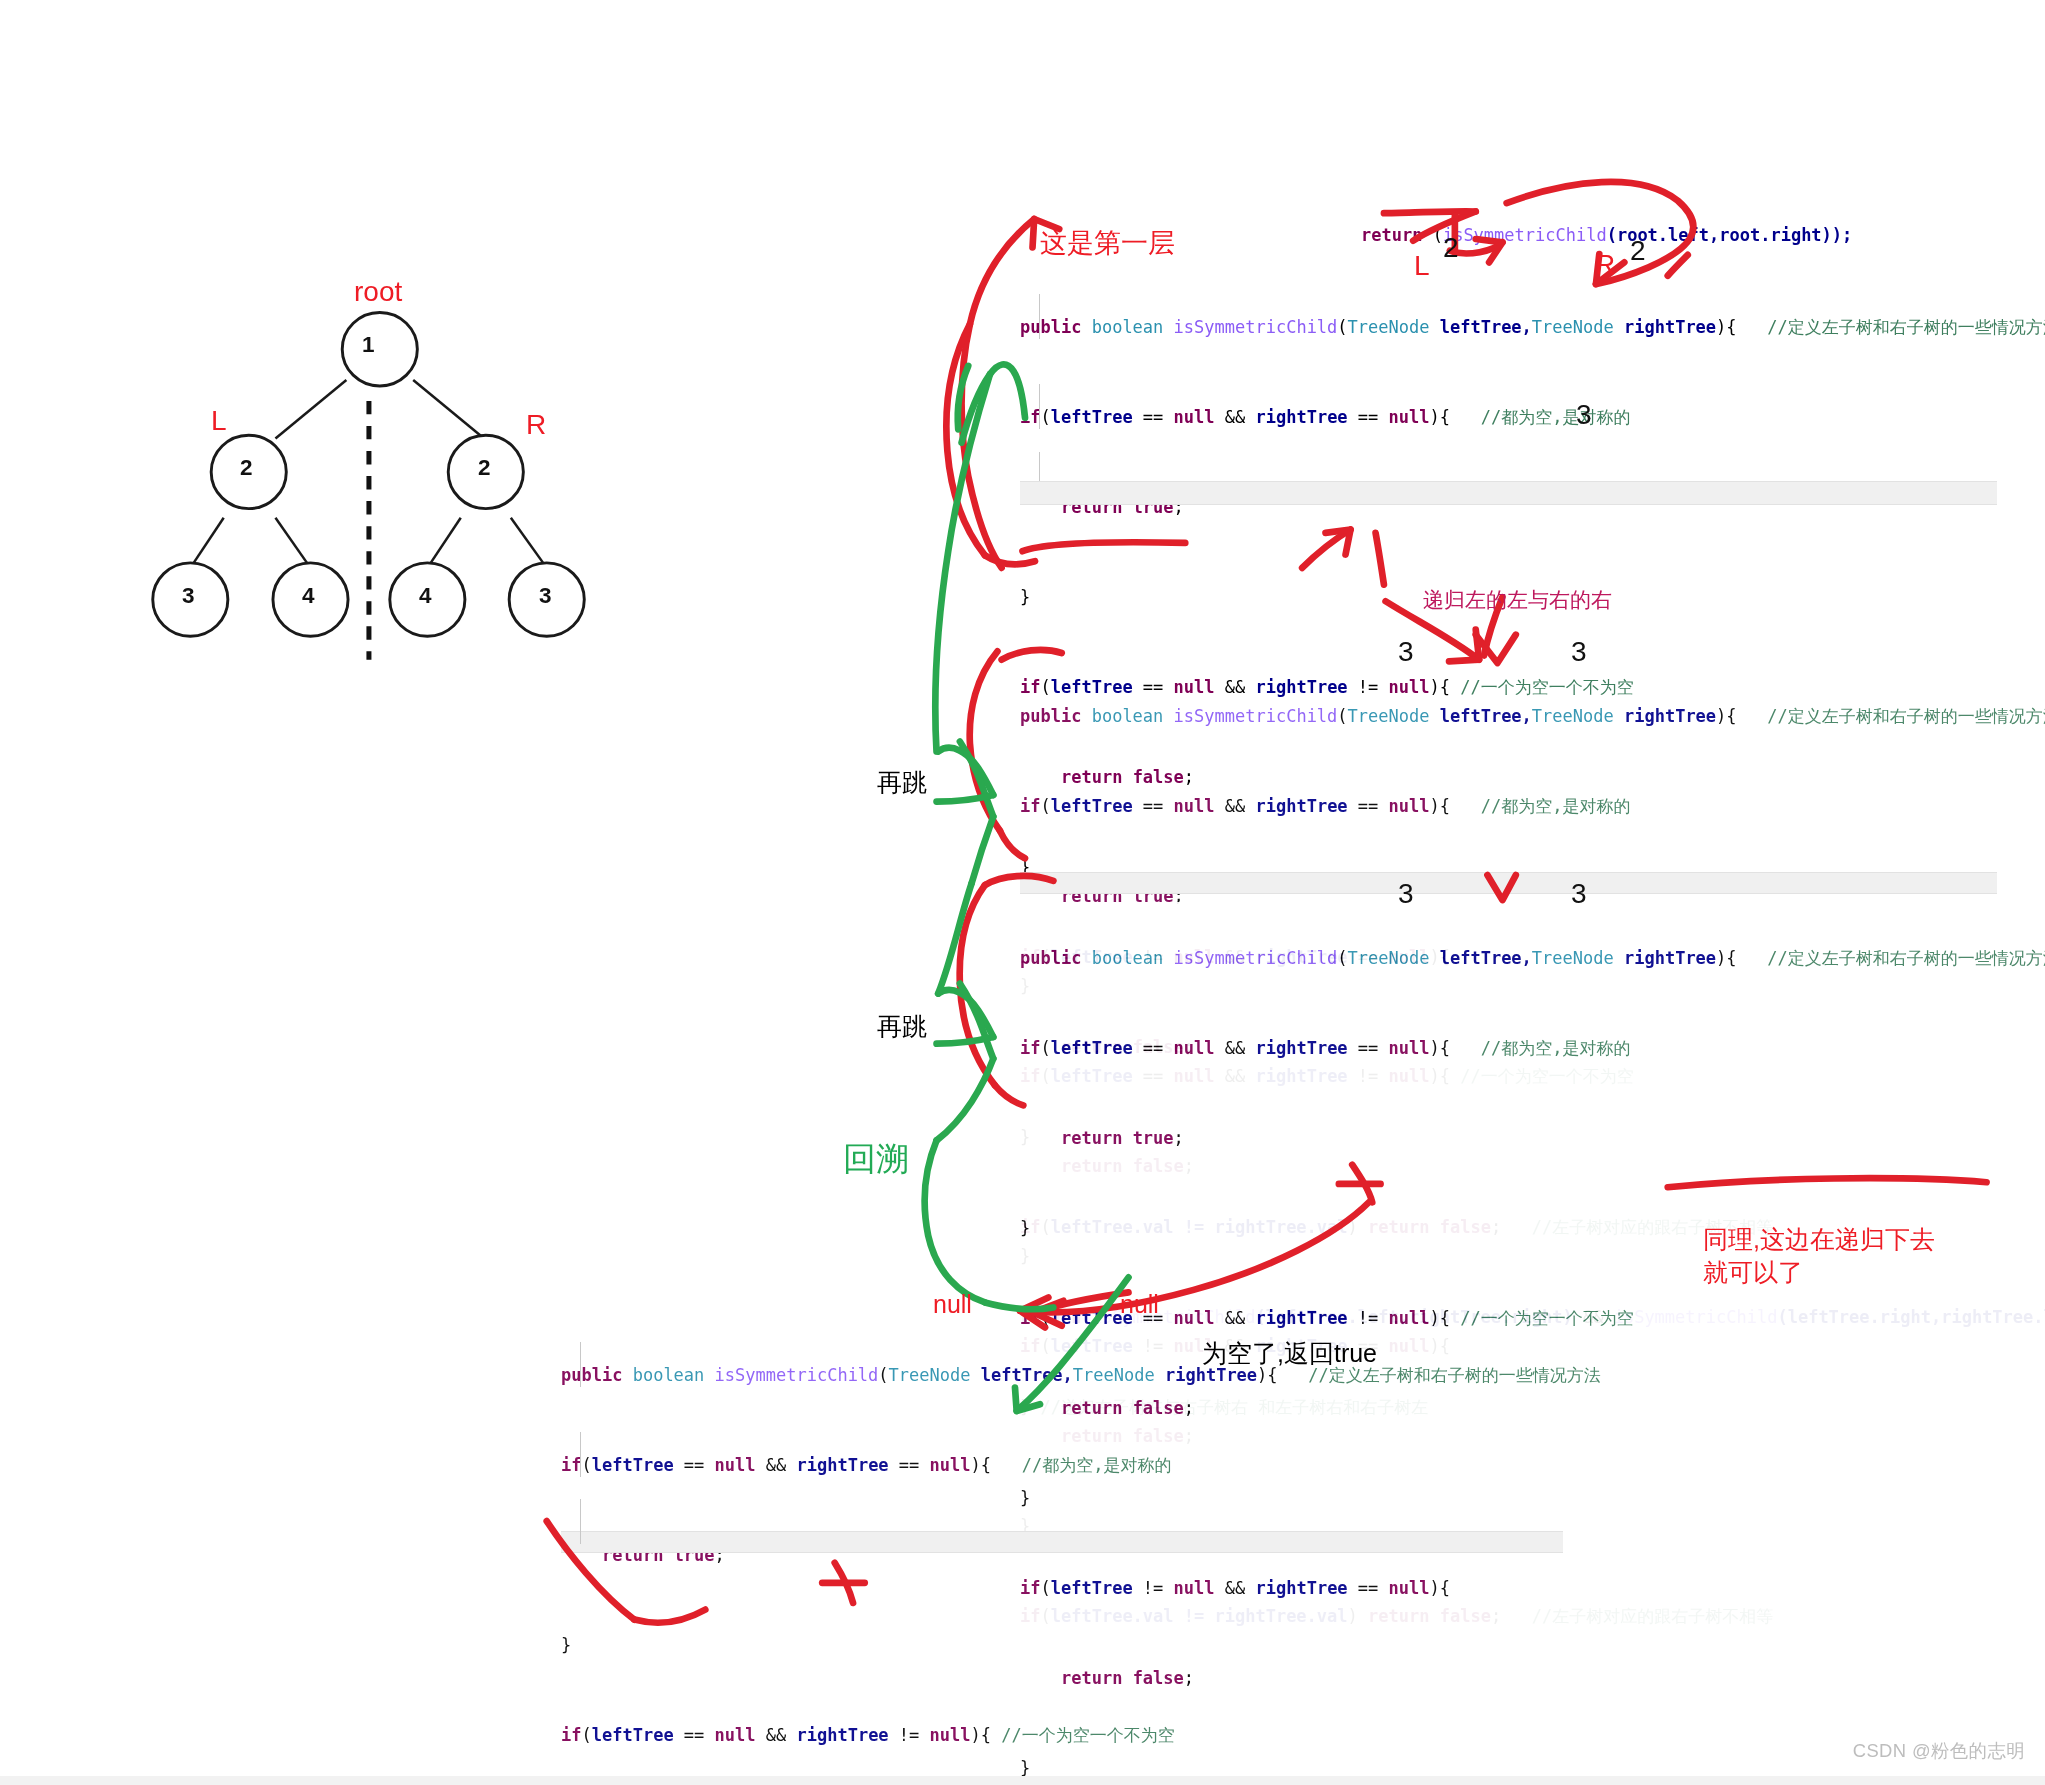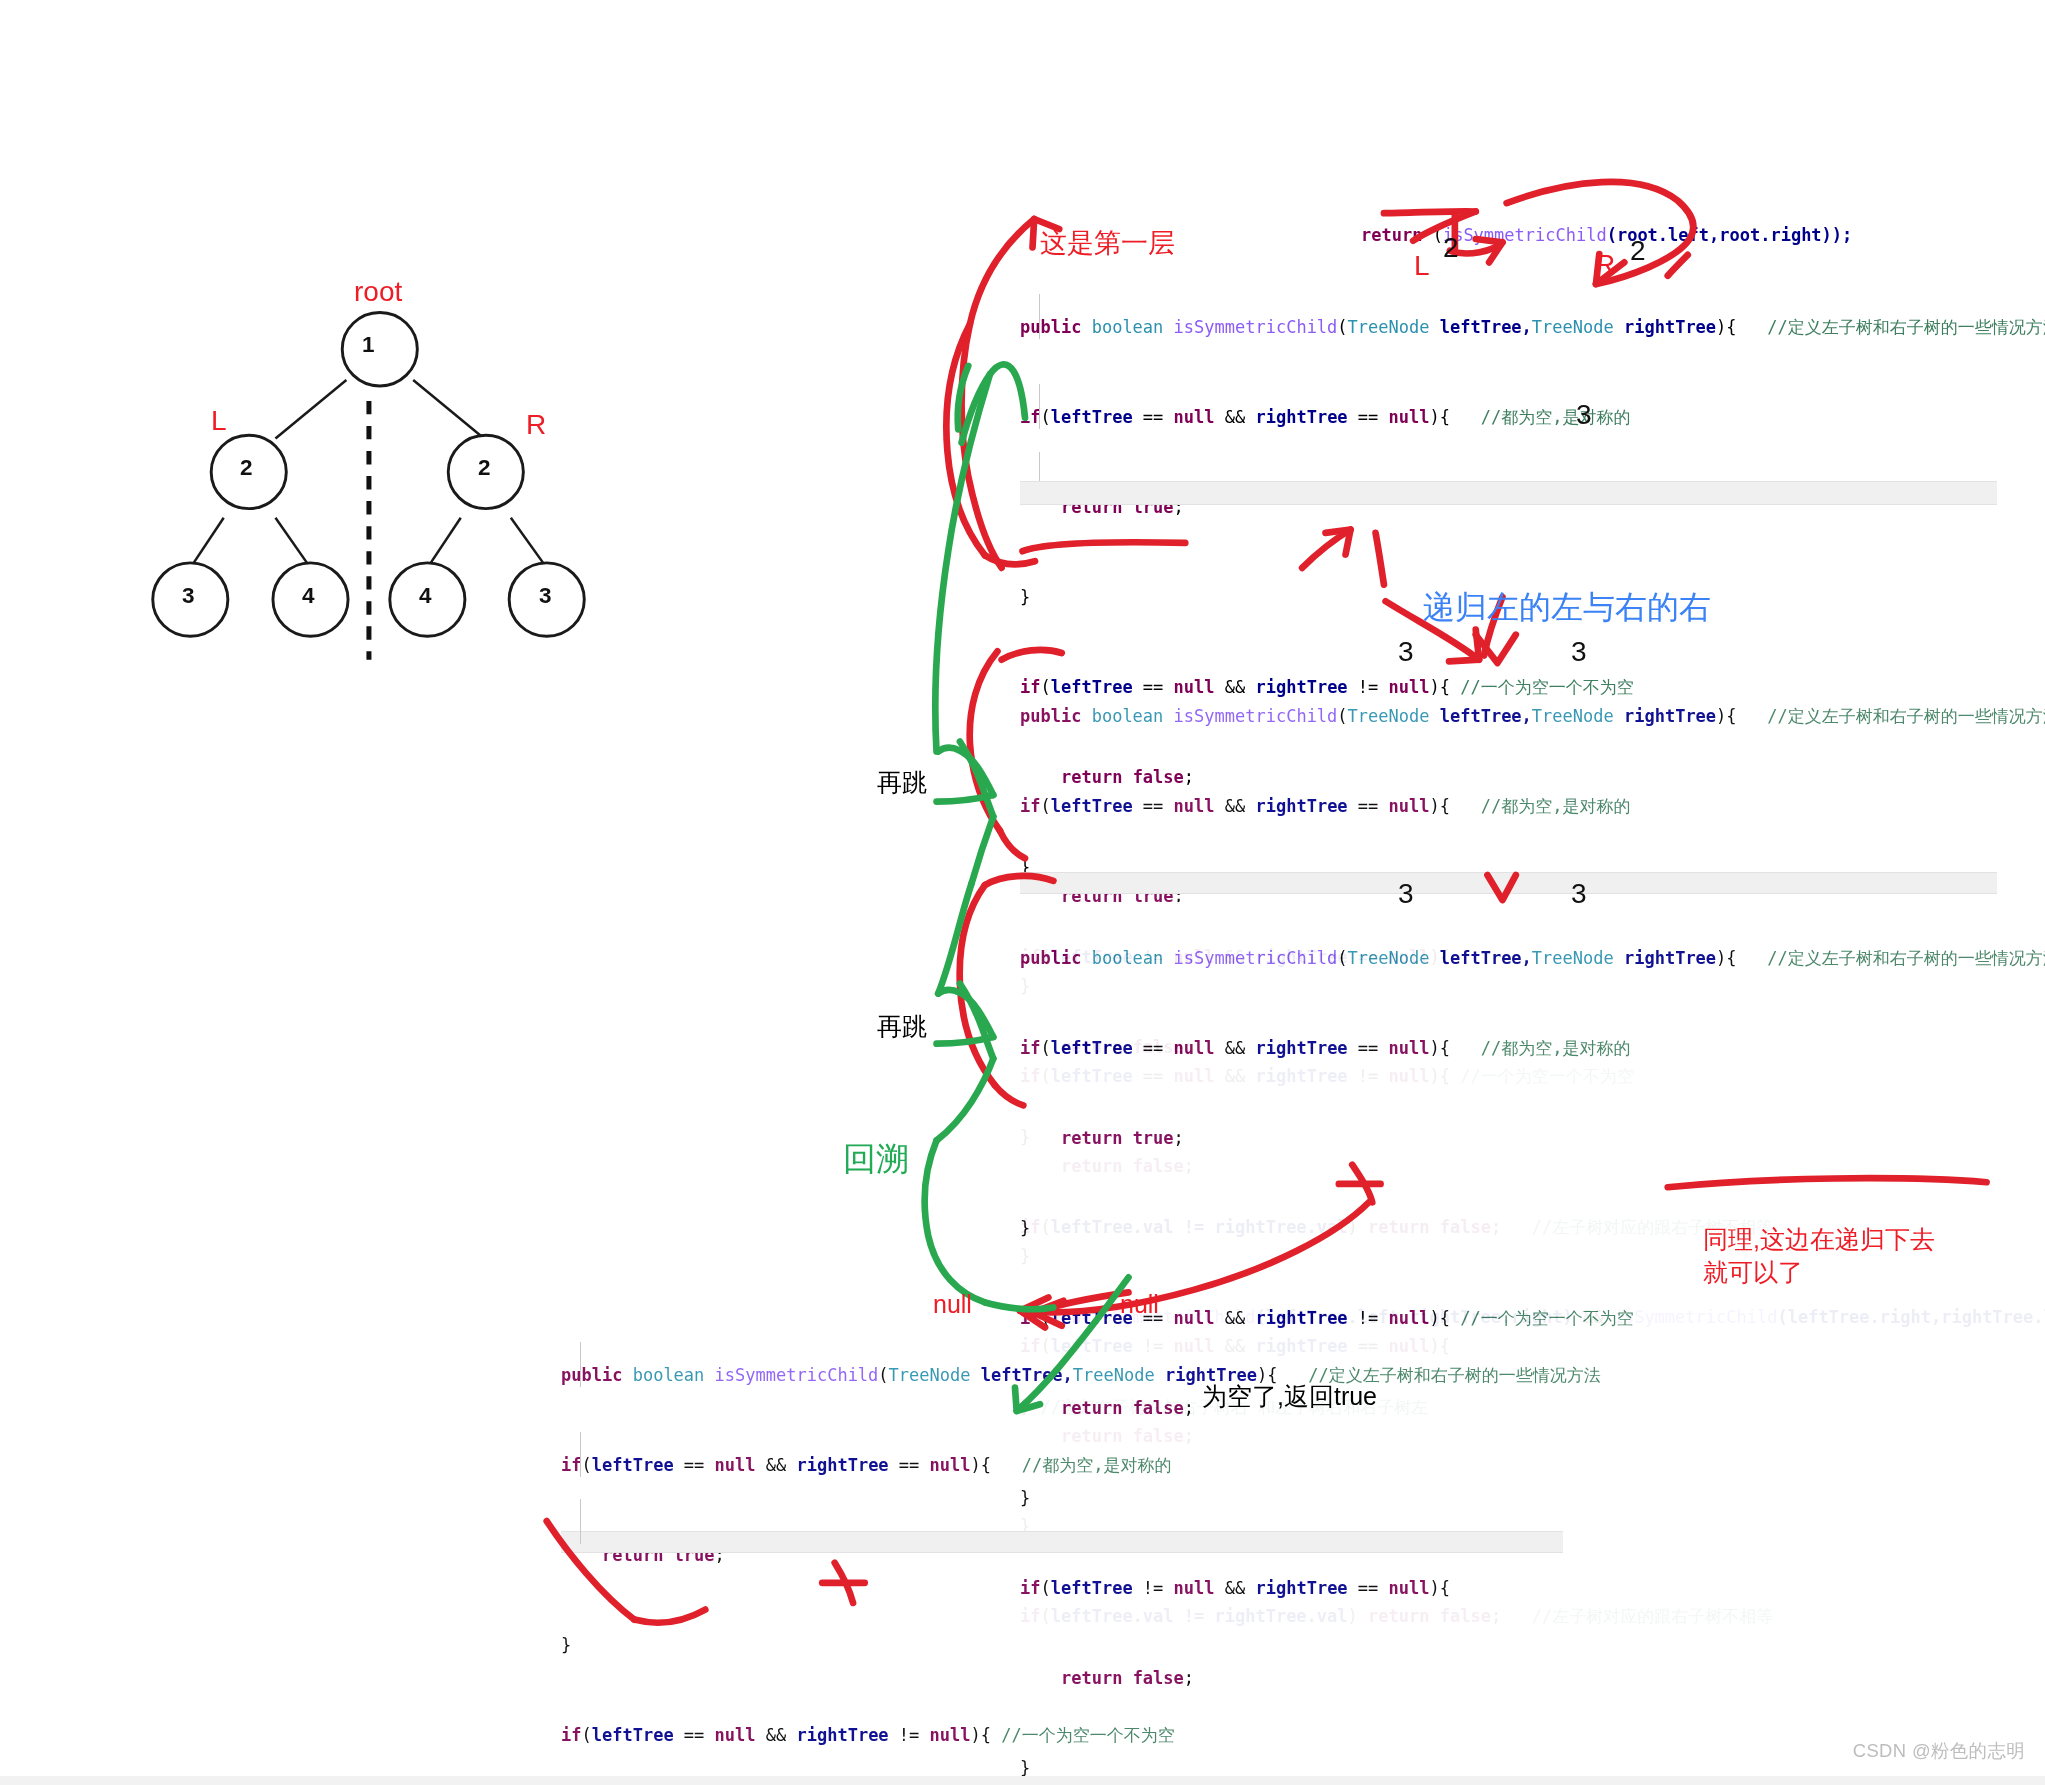--- a/index.html
+++ b/index.html
@@ -30,21 +30,21 @@
   .pl{color:#000000;}
 
   .guide{position:absolute;border-left:0.8px solid #c8c8c8;}
   .hl{position:absolute;background:#f0f0f0;border-top:0.8px solid #e2e2e2;border-bottom:0.8px solid #e2e2e2;}
 
   
   .ann{position:absolute;white-space:pre;}
   .ann-red{color:#ee1c25;font-size:25px;line-height:33px;}
   .ann-red-b{color:#000000;font-size:25px;line-height:33px;}
   .ann-green{color:#22aa55;font-size:33px;line-height:33px;}
-  .ann-black{color:#3b82f6;font-size:32px;text-align:right;}
+  .ann-black{color:#be185d;font-size:21px;text-align:right;}
   .ann-lr{color:#ee1c25;font-size:28px;font-weight:400;}
   .ann-num{color:#111;font-size:28px;}
   .ann-null{color:#ee1c25;font-size:25px;}
   .ann-title{color:#ee1c25;font-size:27px;}
 
   .watermark{
     position:absolute;right:20px;bottom:23.4px;color:#bdbdbd;font-size:18.4px;
     font-family:"Liberation Sans",sans-serif;letter-spacing:0.4px;
   }
   .bottombar{position:absolute;left:0;bottom:0;width:2045px;height:10px;background:#f2f2f2;}
@@ -315,21 +315,21 @@
 
   <div class="ann ann-red-b" style="left:877px;top:766px;">再跳</div>
 
   <div class="ann ann-red-b" style="left:877px;top:1010px;">再跳</div>
 
   <div class="ann ann-green" style="left:843px;top:1142px;">回溯</div>
 
   <div class="ann ann-red" style="left:1703px;top:1223px;white-space:pre;">同理,这边在递归下去
 就可以了</div>
 
-  <div class="ann ann-red-b" style="left:1202px;top:1337px;margin-top:43px;">为空了,返回true</div>
+  <div class="ann ann-red-b" style="left:1202px;top:1337px;">为空了,返回true</div>
 
   <div class="ann ann-lr" style="left:1414px;top:250px;">L</div>
   <div class="ann ann-num" style="left:1443px;top:232px;">2</div>
   <div class="ann ann-lr" style="left:1595px;top:249px;">R</div>
   <div class="ann ann-num" style="left:1630px;top:235px;">2</div>
 
   <div class="ann ann-num" style="left:1576px;top:399px;">3</div>
 
   <div class="ann ann-num" style="left:1398px;top:636px;">3</div>
   <div class="ann ann-num" style="left:1571px;top:636px;">3</div>

